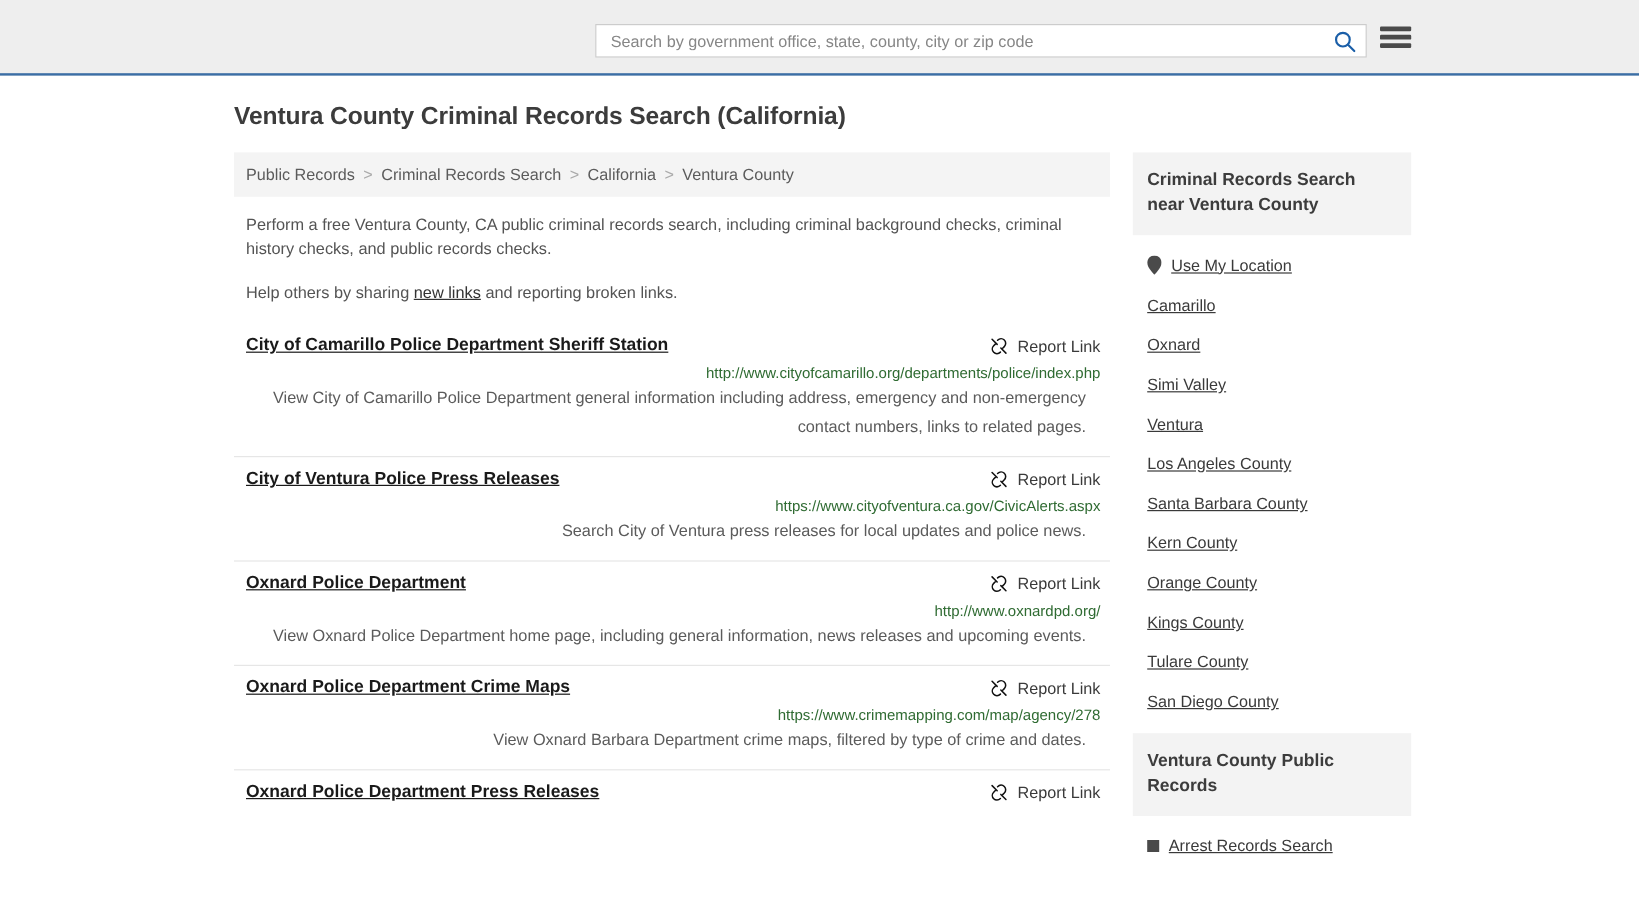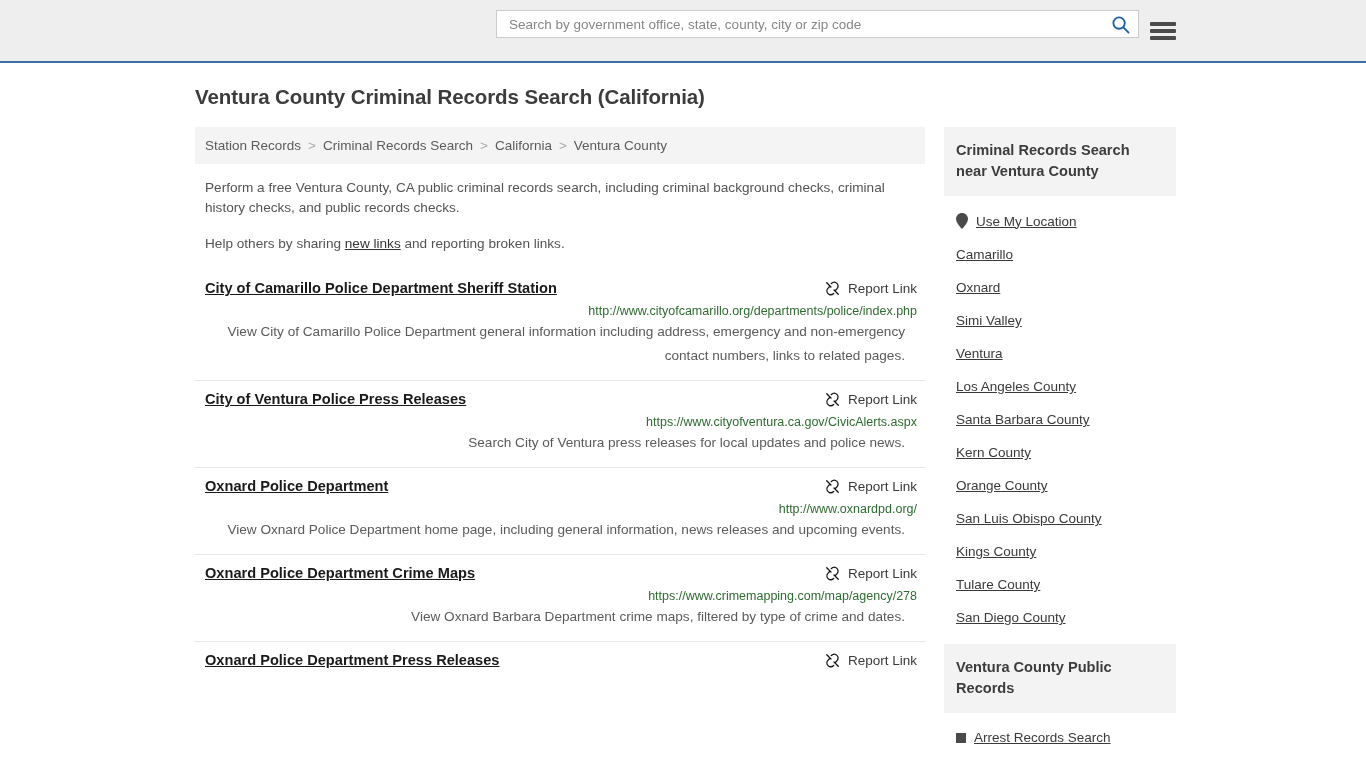--- a/index.html
+++ b/index.html
@@ -57,21 +57,21 @@
     letter-spacing: -0.2px;
     white-space: nowrap;
   }
   .logo-text .bold-blue { color: #1b5fa8; font-weight: bold; }
   .logo-text .b1 { font-weight: normal; }
   .logo-text .dotorg { font-size: 15px; color: #555; }
 
   .search-wrap {
     position: absolute;
     left: 496px;
-    top: 10px;
+    top: 20px;
     width: 643px;
     height: 28px;
     display: flex;
     align-items: center;
     background: #ffffff;
     border: 1px solid #cccccc;
     padding: 0 8px 0 10px;
   }
   .search-input {
     flex: 1;
@@ -267,21 +267,21 @@
 </div>
 
 <div class="page">
   <h1 class="page-title">Ventura County Criminal Records Search (California)</h1>
 
   <div class="columns">
 
     <div class="main-col">
 
       <div class="breadcrumb" id="breadcrumb">
-          <a>Station Records</a>
+          <a>Public Records</a>
           <span class="crumb-sep">&gt;</span>
           <a>Criminal Records Search</a>
           <span class="crumb-sep">&gt;</span>
           <a>California</a>
           <span class="crumb-sep">&gt;</span>
           <a>Ventura County</a>
         </div>
 
       <div class="intro">
         <p>Perform a free Ventura County, CA public criminal records search, including criminal background checks, criminal history checks, and public records checks.</p>
@@ -395,23 +395,20 @@
             <div class="side-item">
               <a>Santa Barbara County</a>
             </div>
             <div class="side-item">
               <a>Kern County</a>
             </div>
             <div class="side-item">
               <a>Orange County</a>
             </div>
             <div class="side-item">
-              <a>San Luis Obispo County</a>
-            </div>
-            <div class="side-item">
               <a>Kings County</a>
             </div>
             <div class="side-item">
               <a>Tulare County</a>
             </div>
             <div class="side-item">
               <a>San Diego County</a>
             </div>
           </div>
       </div>

